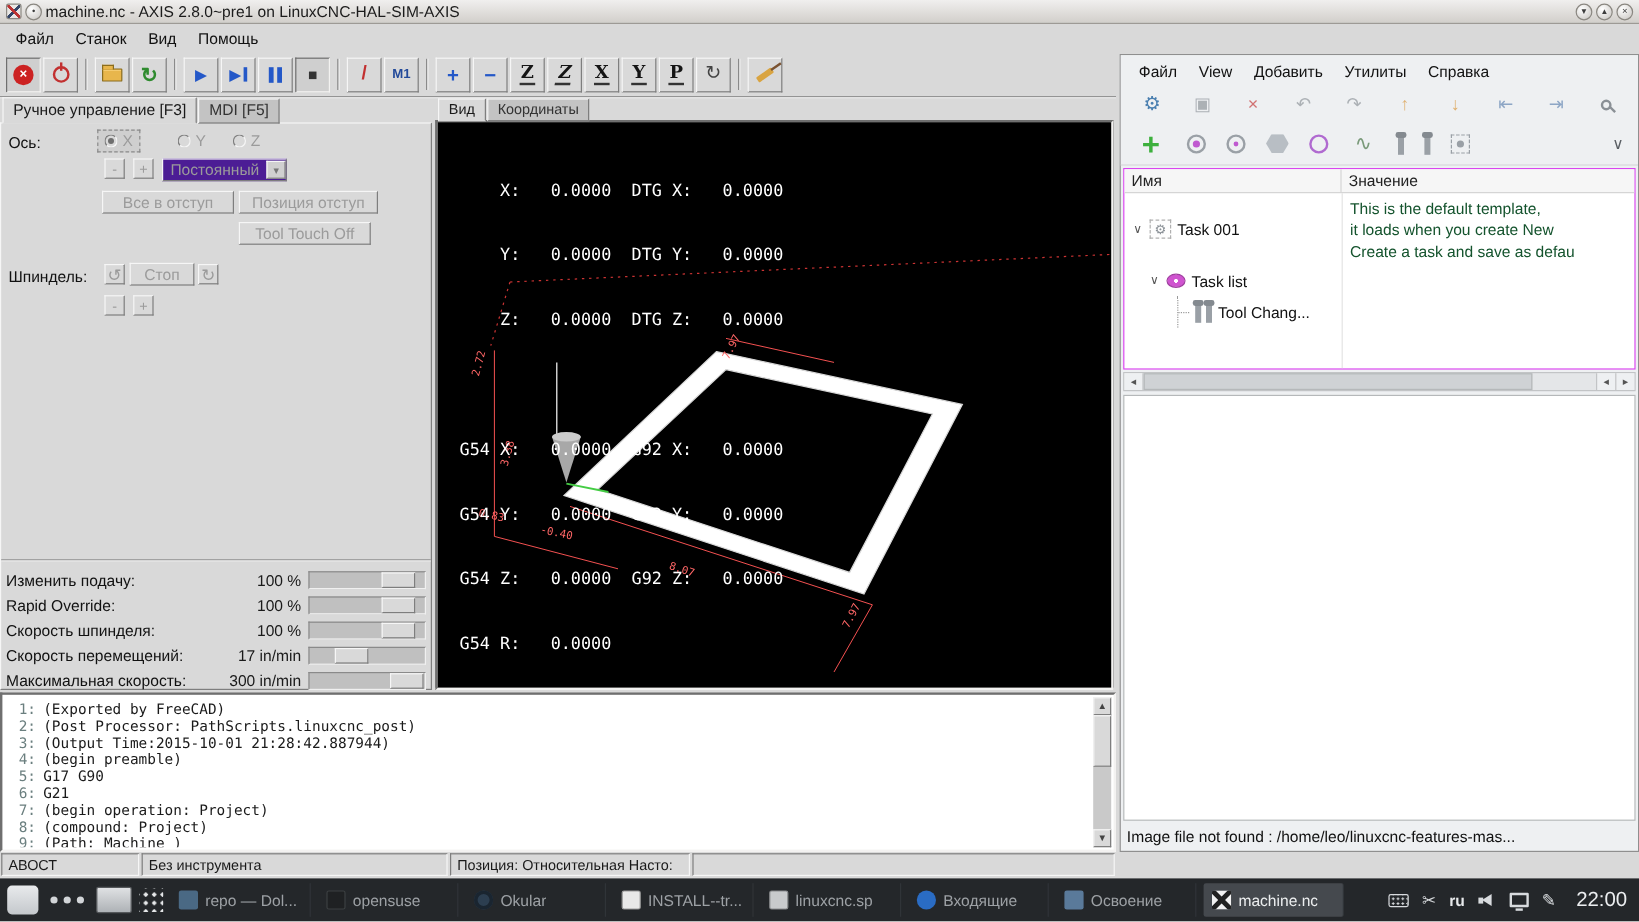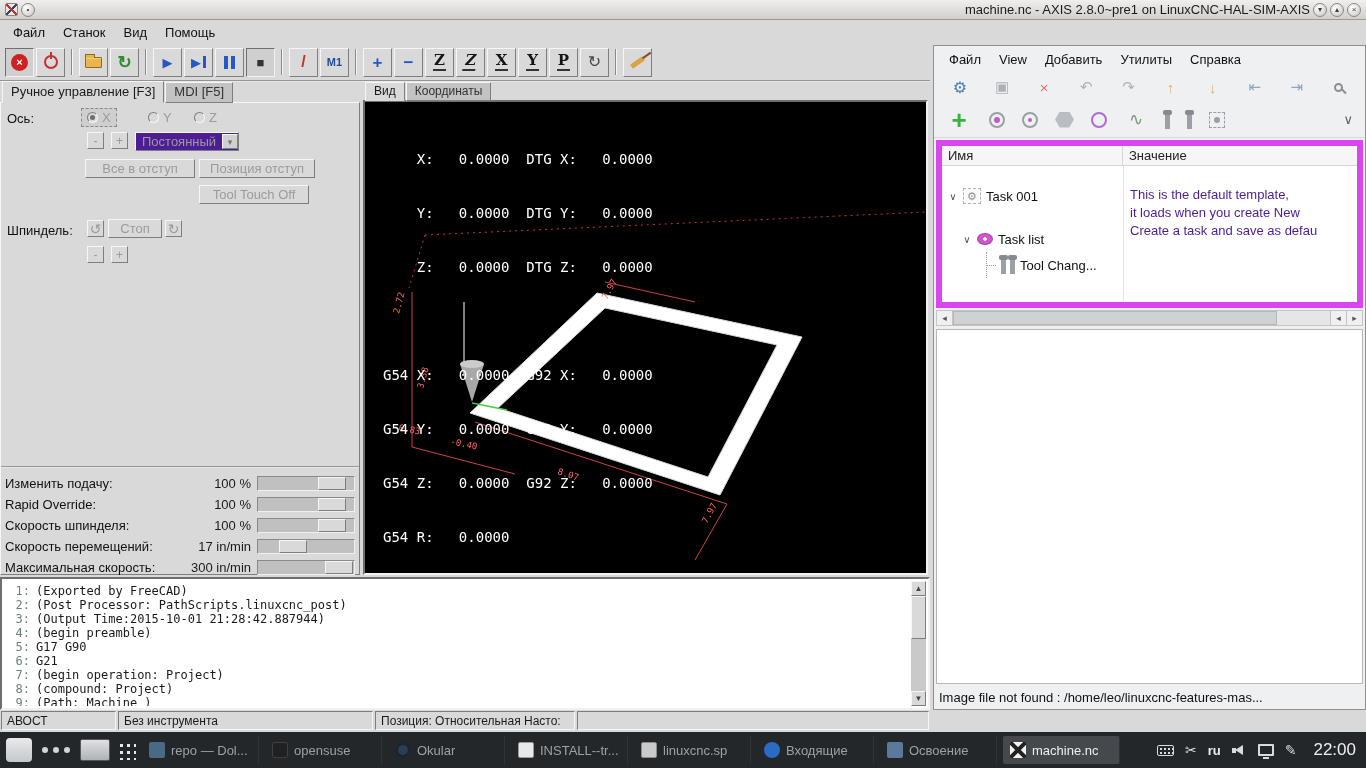--- a/index.html
+++ b/index.html
@@ -8,21 +8,21 @@
   .screen{position:relative;width:1366px;height:768px;overflow:hidden;background:#d9d9d9}
   .abs{position:absolute}
 
   
   .raised{border:1px solid;border-color:#f6f6f6 #7e7e7e #7e7e7e #f6f6f6}
   .sunken{border:1px solid;border-color:#7e7e7e #f6f6f6 #f6f6f6 #7e7e7e}
   .sunken2{border:2px solid;border-color:#6f6f6f #f3f2f1 #f3f2f1 #6f6f6f}
 
   
   .titlebar{left:0;top:0;width:1366px;height:20px;background:linear-gradient(#f0efee,#d2cfcb);border-bottom:1px solid #9d9a95;display:flex;align-items:center;padding:0 5px;gap:3px}
-  .titlebar .title{flex:1;text-align:right;font-size:13px;color:#1b1b1b;white-space:nowrap;overflow:hidden}
+  .titlebar .title{flex:1;text-align:left;font-size:13px;color:#1b1b1b;white-space:nowrap;overflow:hidden}
   .tb-circle{width:14px;height:14px;border-radius:50%;background:radial-gradient(circle at 35% 30%,#ffffff,#c7c4c0);border:1px solid #8a8781;display:flex;align-items:center;justify-content:center;font-size:8px;line-height:1;color:#3c3c3c;flex:0 0 auto}
   .app-x{width:13px;height:13px;border-radius:2px;background:
     linear-gradient(45deg,transparent 42%,#b33 43% 57%,transparent 58%),
     linear-gradient(-45deg,transparent 42%,#346 43% 57%,transparent 58%),#e9e7e4;border:1px solid #8a8781;flex:0 0 auto}
 
   
   .axis-menubar{left:0;top:20px;width:1366px;height:24px;background:#d9d9d9;display:flex;align-items:center;padding:0 4px}
   .menu-item{padding:3px 9px;font-size:13px;color:#111}
 
   
@@ -119,33 +119,33 @@
   .feat-circle.small::after{inset:4px}
   .feat-hex{width:19px;height:16px;background:#b8bec4;clip-path:polygon(25% 0,75% 0,100% 50%,75% 100%,25% 100%,0 50%)}
   .feat-ring{width:16px;height:16px;border-radius:50%;border:2px solid #b06ad0}
   .feat-spiral{color:#7a9a7a;font-size:17px;line-height:1}
   .icon-bolt{width:5px;height:14px;background:#9aa0a6;position:relative;margin-top:4px}
   .icon-bolt::before{content:"";position:absolute;top:-5px;left:-2px;width:9px;height:5px;border-radius:2px;background:#848a90}
   .feat-probe{width:16px;height:16px;border:1px dashed #9aa0a6;position:relative}
   .feat-probe::after{content:"";position:absolute;inset:4px;border-radius:50%;background:#9aa0a6}
   .f-chevron{margin-left:auto;color:#5a5f64;font-size:13px}
 
-  .f-tree{height:168px;margin:2px 2px 0 2px;background:#ffffff;border:6px solid #d946ef;display:flex;flex-direction:column;overflow:hidden}
+  .f-tree{height:168px;margin:2px 2px 0 2px;background:#ffffff;border:1px solid #d946ef;display:flex;flex-direction:column;overflow:hidden}
   .t-header{height:20px;display:flex;background:#f6f6f6;border-bottom:1px solid #d5d5d5;font-size:13px;color:#222}
   .t-h-name{width:181px;padding:2px 6px;border-right:1px solid #d5d5d5}
   .t-h-value{flex:1;padding:2px 6px}
   .t-body{flex:1;position:relative;font-size:13px}
   .t-vline{position:absolute;left:181px;top:0;bottom:0;border-left:1px solid #e4e4e4}
   .t-row{display:flex;align-items:center;gap:5px}
   .t-expander{font-size:10px;color:#555;width:10px;text-align:center}
   .task-icon{width:18px;height:16px;border:1px dashed #b0b0b0;display:flex;align-items:center;justify-content:center;font-size:11px;color:#8a9096;background:#fdfdfd}
   .tasklist-icon{width:16px;height:12px;border-radius:50%;background:radial-gradient(circle at 50% 50%,#ffffff 0 18%,#d054d0 20% 100%);border:1px solid #a040a0}
   .toolchange-icon{display:flex;gap:4px}
   .t-label{color:#111;white-space:nowrap}
-  .t-value{position:absolute;left:188px;top:20px;line-height:18px;color:#4c1d95}
+  .t-value{position:absolute;left:188px;top:4px;line-height:18px;color:#14532d}
   .t-guide{border-left:1px dotted #9a9a9a;align-self:stretch;margin-left:14px;width:10px;position:relative}
   .t-guide::before{content:"";position:absolute;top:50%;left:0;width:9px;border-top:1px dotted #9a9a9a}
 
   .f-hscroll{height:16px;margin:2px 2px 0 2px;background:#e4e6e8;border:1px solid #c2c4c6;display:flex;align-items:stretch}
   .hs-btn{width:16px;background:#eef0f2;display:flex;align-items:center;justify-content:center;font-size:9px;color:#555;border-right:1px solid #c2c4c6;flex:0 0 auto}
   .hs-btn.right{border-left:1px solid #c2c4c6;border-right:none}
   .hs-trough{flex:1;position:relative}
   .hs-thumb{position:absolute;left:0;top:0;bottom:0;width:86%;background:#cfd2d5;border:1px solid #b5b8ba}
 
   .f-pane{flex:1;margin:3px 2px;background:#ffffff;border:1px solid #b5b8ba}

